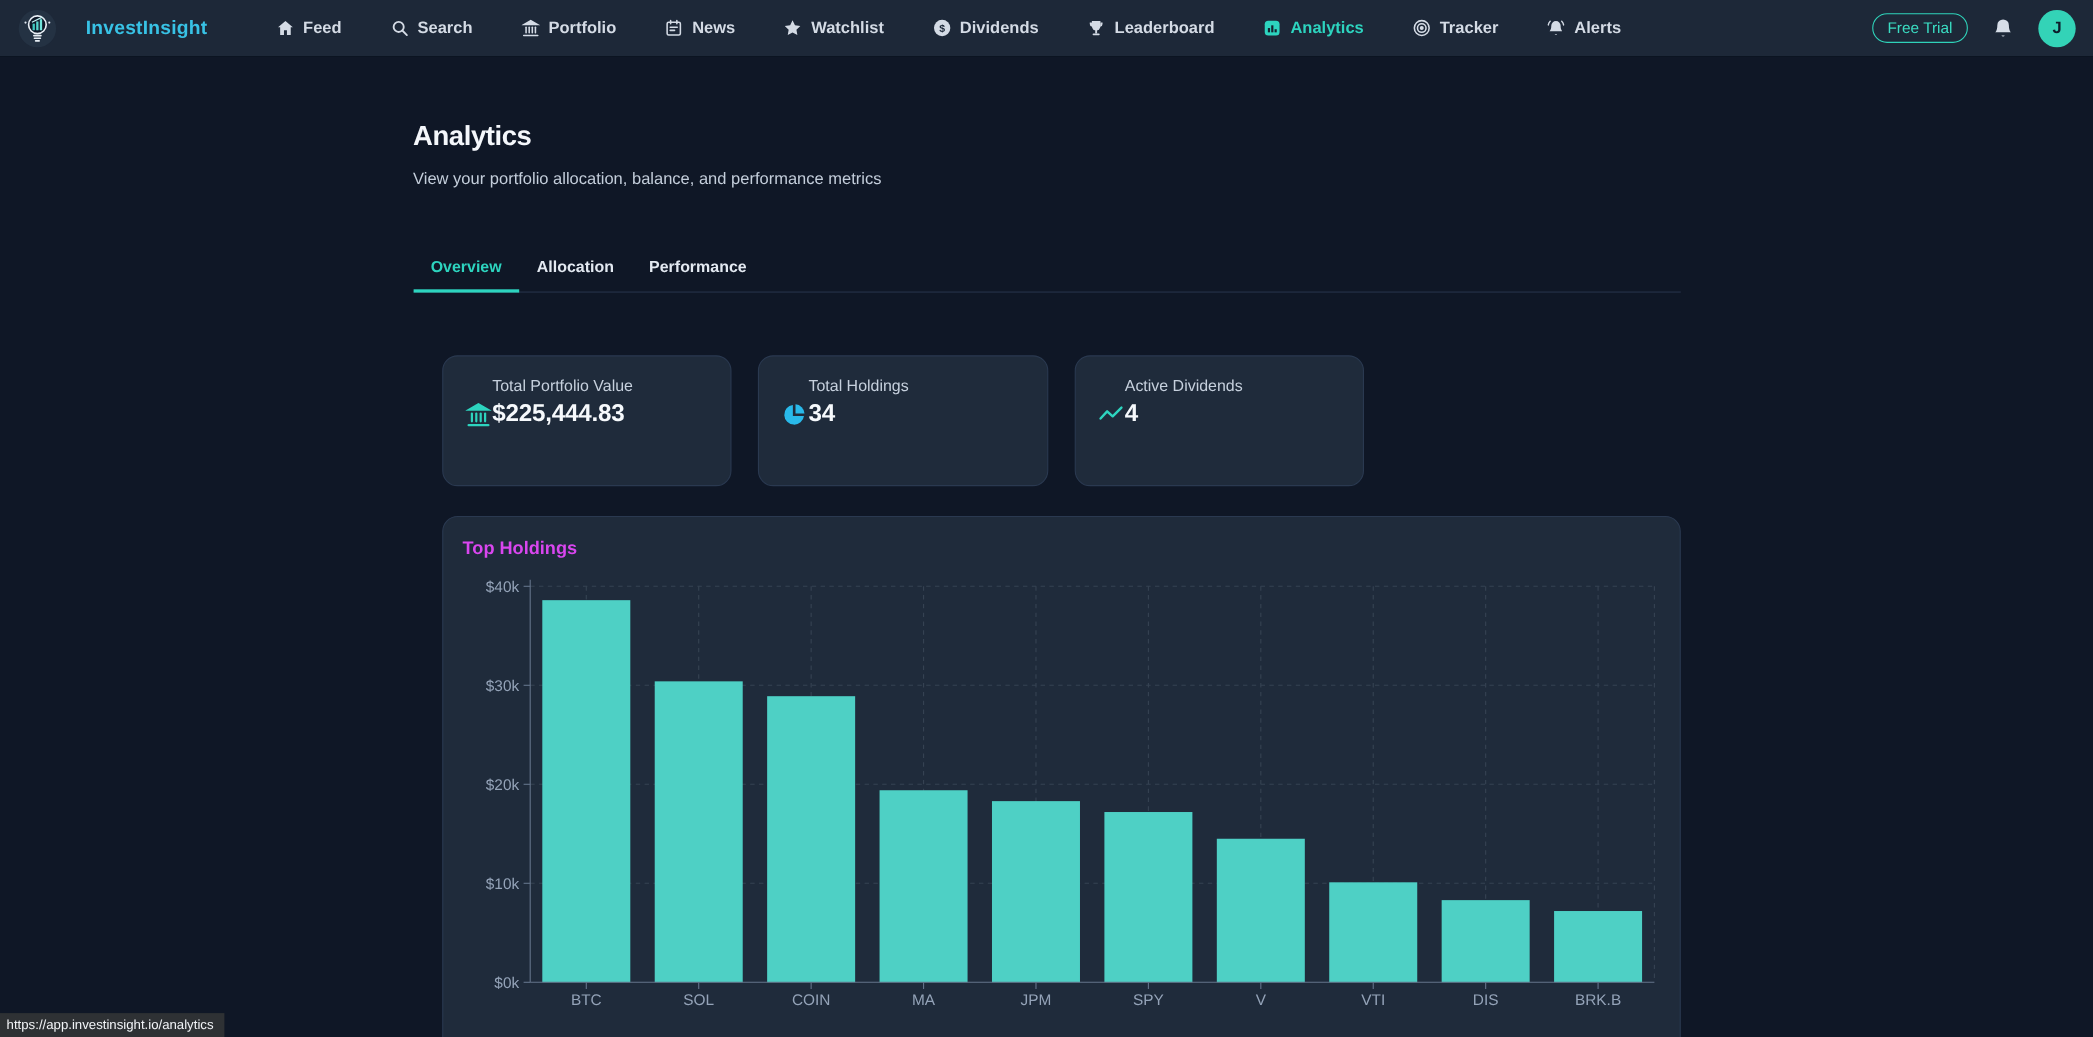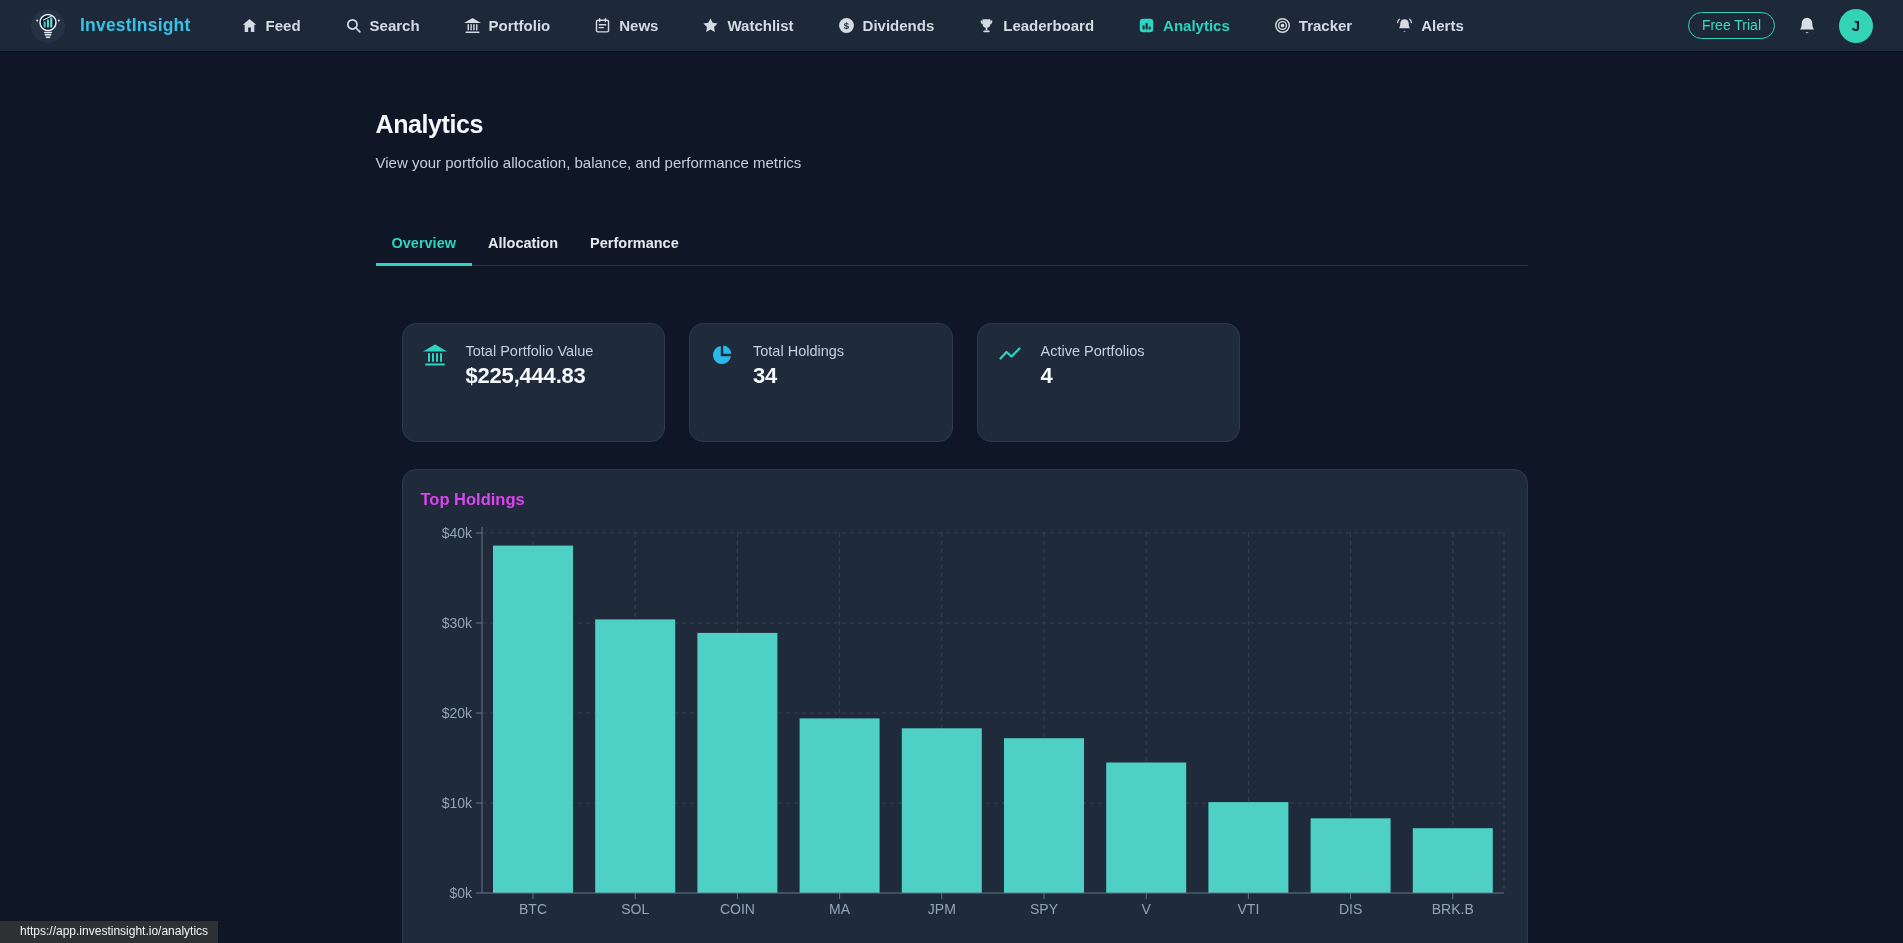--- a/index.html
+++ b/index.html
@@ -1,20 +1,20 @@
 <!DOCTYPE html>
 <html><head>
 <meta charset="utf-8">
 <style>
   * { margin:0; padding:0; box-sizing:border-box; }
   html,body { width:1903px; height:943px; overflow:hidden; }
   body { background:#0f1726; font-family:"Liberation Sans",sans-serif; position:relative; }
 
   
-  .navbar { height:52px; background:#1d2838; display:flex; align-items:center; padding:0 30px; border-bottom:1px solid #0a1220; }
+  .navbar { height:52px; background:#1d2838; display:flex; align-items:center; padding:0 16px; border-bottom:1px solid #0a1220;gap:12px; }
   .logo-badge { width:36px; height:36px; flex:0 0 auto; }
   .brand { color:#38c2e5; font-size:17.5px; font-weight:700; margin-left:14px; letter-spacing:.2px; }
   .nav-items { display:flex; align-items:center; gap:44px; margin-left:50px; }
   .nav-item { display:flex; align-items:center; gap:8px; color:#d4dbe5; font-size:15px; font-weight:600; cursor:pointer;text-align:center; }
   .nav-item .nicon { width:17px; height:17px; display:inline-flex; }
   .nav-item .nicon svg { width:17px; height:17px; }
   .nav-item.active { color:#2dd4bf; }
   .nav-right { margin-left:auto; display:flex; align-items:center; gap:22px; }
   .trial-pill { border:1px solid #2fd3ba; color:#3adcc2; font-size:14px; font-weight:500; padding:4px 13px 5px; border-radius:999px; background:transparent; font-family:"Liberation Sans",sans-serif; }
   .bell-btn { width:20px; height:20px; color:#d7dee8; }
@@ -25,33 +25,33 @@
   .container { width:1152px; margin:0 auto; }
   .page-title { margin-top:58px; font-size:25px; font-weight:700; color:#f4f7fb; letter-spacing:-.4px; }
   .page-subtitle { margin-top:15px; font-size:15px; color:#c4cedb; }
   .tabs { margin-top:54px; display:flex; border-bottom:1px solid #263349; }
   .tab { padding:10px 16px 12px; font-size:14.5px; font-weight:600; color:#e3e9f1; border-bottom:3px solid transparent; margin-bottom:-1px; cursor:pointer; }
   .tab.active { color:#2dd4bf; border-bottom-color:#2dd4bf; }
 
   .tab-content { margin-left:26px; }
   .stat-grid { margin-top:57px; display:grid; grid-template-columns:repeat(4,1fr); gap:24px; }
   .stat-card { background:#1f2b3b; border:1px solid #2a3950; border-radius:14px; padding:19px 20px; min-height:119px; }
-  .stat-row { display:flex; align-items:flex-start; gap:19px; }
+  .stat-row { display:flex; align-items:flex-end; gap:1px; }
   .stat-icon { width:24px; height:24px; flex:0 0 auto; }
   .stat-icon svg { width:24px; height:24px; }
   .stat-label { font-size:14.5px; color:#c6d0dd; }
   .stat-value { font-size:22px; font-weight:700; color:#f6f9fc; margin-top:4px; letter-spacing:-.2px; }
   .stat-sub { font-size:12.5px; margin-top:9px; }
 
   .chart-card { margin-top:27px; background:#1f2b3b; border:1px solid #2a3950; border-radius:14px; padding:20px 16px; height:560px; }
   .chart-title { font-size:16.5px; font-weight:700; color:#d946ef; padding-left:2px; }
   .chart-wrap { margin-top:10px; }
 
   
-  .status-bar { position:absolute; left:0; bottom:0; background:#2e3134; color:#f2f4f7; font-size:12px; padding:3px 10px 5px 20px; }
+  .status-bar { position:absolute; left:0; bottom:0; background:#2e3134; color:#f2f4f7; font-size:12px; padding:3px 10px 5px 6px; }
 </style>
 </head>
 <body>
 
 <nav class="navbar">
   <div class="logo-badge">
     <svg viewBox="0 0 36 36">
       <circle cx="18" cy="18" r="17" fill="#243243"></circle>
       <circle cx="18" cy="14.5" r="8" fill="#0e1828" stroke="#e8eef5" stroke-width="1.5"></circle>
       <rect x="13.6" y="13.5" width="2.1" height="6" fill="#3fc9c0"></rect>
@@ -218,21 +218,21 @@
               <div class="stat-value" style="color:#f6f9fc">34</div>
             </div>
           </div>
         </div>
         <div class="stat-card">
           <div class="stat-row">
             <span class="stat-icon" style="color:#2dd4bf"><svg viewBox="0 0 24 24" fill="none" stroke="currentColor" stroke-width="2.2" stroke-linecap="round" stroke-linejoin="round">
                 <polyline points="2.5 15.5 8.5 9 13.5 13.5 21.5 5.5"></polyline>
               </svg></span>
             <div>
-              <div class="stat-label">Active Portfolios</div>
+              <div class="stat-label">Active Dividends</div>
               <div class="stat-value" style="color:#f6f9fc">4</div>
             </div>
           </div>
         </div>
       </div>
 
     <div class="chart-card">
       <h3 class="chart-title">Top Holdings</h3>
       <div class="chart-wrap" id="chart-wrap"><svg width="1092" height="430" viewBox="0 0 1092 430">
             <line x1="57" y1="374" x2="63" y2="374" stroke="#64748b" stroke-width="1"></line>

